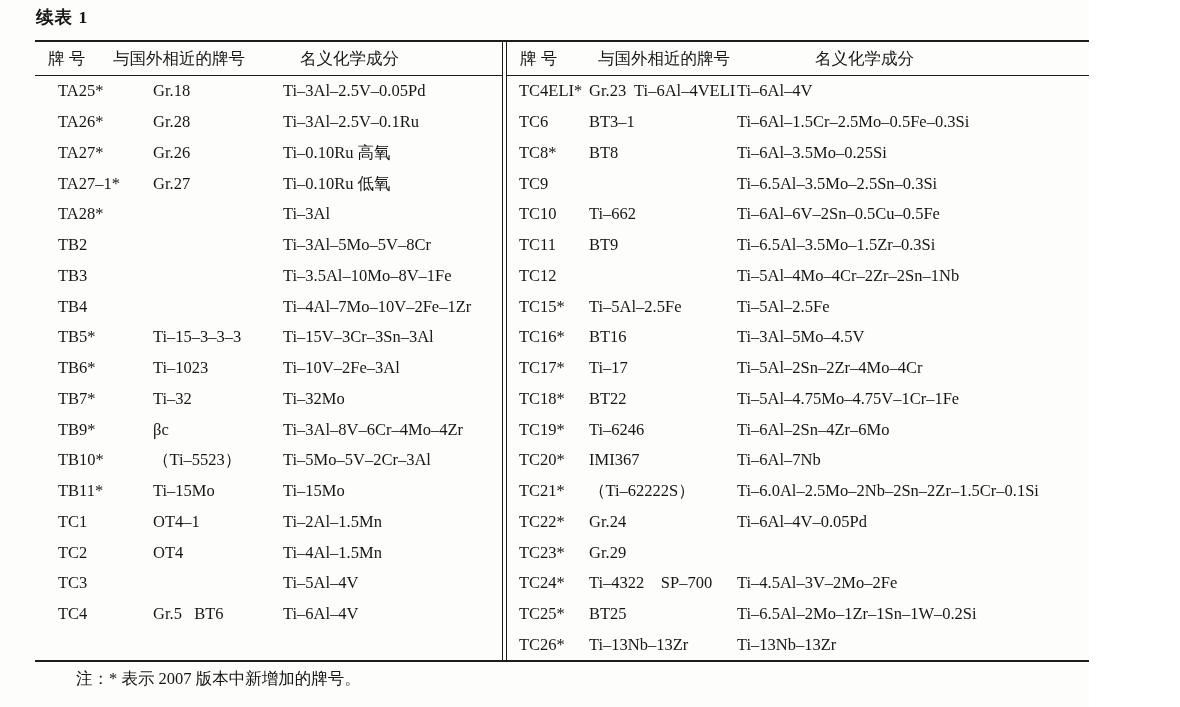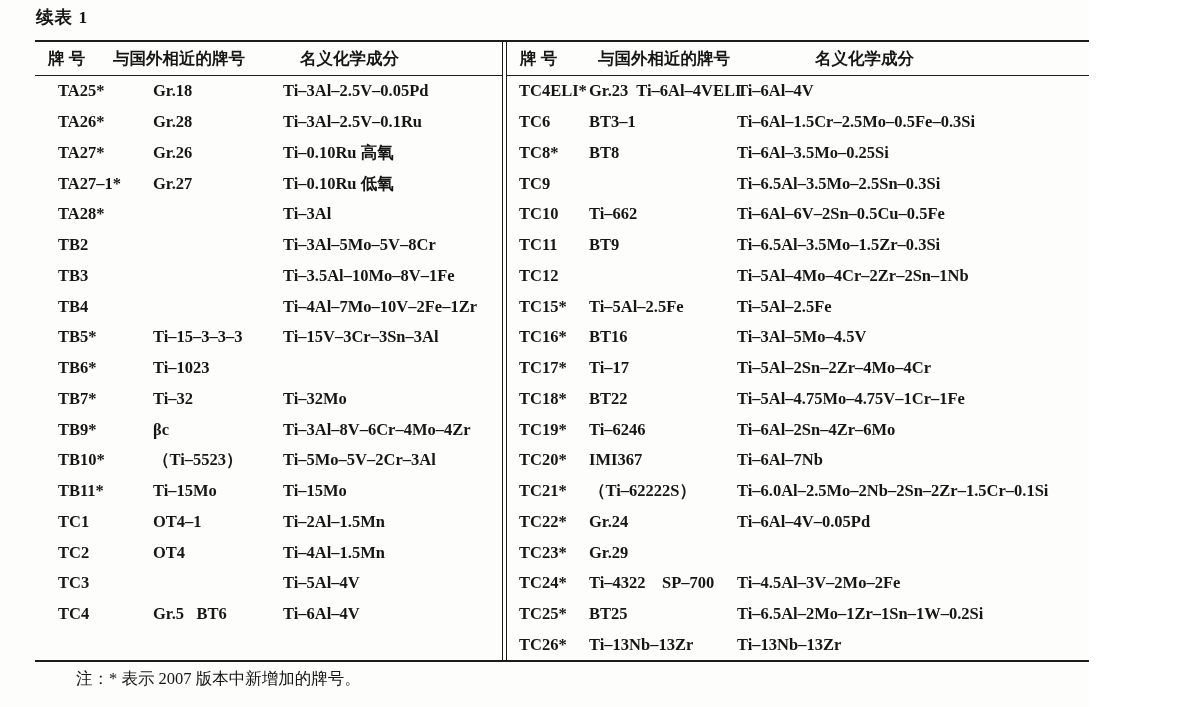--- a/index.html
+++ b/index.html
@@ -8,21 +8,21 @@
     background:#fdfdfb;color:#161616;
     font-family:"Liberation Serif","DejaVu Serif",serif;
   }
   .title{
     position:absolute;left:36px;top:5px;
     font-size:17.5px;font-weight:700;letter-spacing:1px;white-space:pre;
   }
   .table{
     position:absolute;left:35px;top:40px;width:1143px;
     border-top:2.5px solid #1c1c1c;border-bottom:2.5px solid #1c1c1c;
-    display:flex;align-items:stretch;font-weight:bold;
+    display:flex;align-items:stretch;
   }
   .half.left{width:467px;}
   .half.right{width:669px;}
   .divider{width:3px;border-left:1.5px solid #1c1c1c;border-right:1.5px solid #1c1c1c;}
   .hdr{
     position:relative;height:33px;border-bottom:1.8px solid #1c1c1c;
     font-size:16.5px;
   }
   .hc{position:absolute;top:50%;transform:translateY(-50%);white-space:pre;}
   .left .hc1{left:13px;}  .left .hc2{left:78px;}  .left .hc3{left:265px;}
@@ -91,20 +91,21 @@
             <div class="cell c2">Ti–4Al–7Mo–10V–2Fe–1Zr</div>
           </div>
           <div class="row">
             <div class="cell c0">TB5*</div>
             <div class="cell c1">Ti–15–3–3–3</div>
             <div class="cell c2">Ti–15V–3Cr–3Sn–3Al</div>
           </div>
           <div class="row">
             <div class="cell c0">TB6*</div>
             <div class="cell c1">Ti–1023</div>
+            <div class="cell c2">Ti–10V–2Fe–3Al</div>
           </div>
           <div class="row">
             <div class="cell c0">TB7*</div>
             <div class="cell c1">Ti–32</div>
             <div class="cell c2">Ti–32Mo</div>
           </div>
           <div class="row">
             <div class="cell c0">TB9*</div>
             <div class="cell c1">βc</div>
             <div class="cell c2">Ti–3Al–8V–6Cr–4Mo–4Zr</div>

